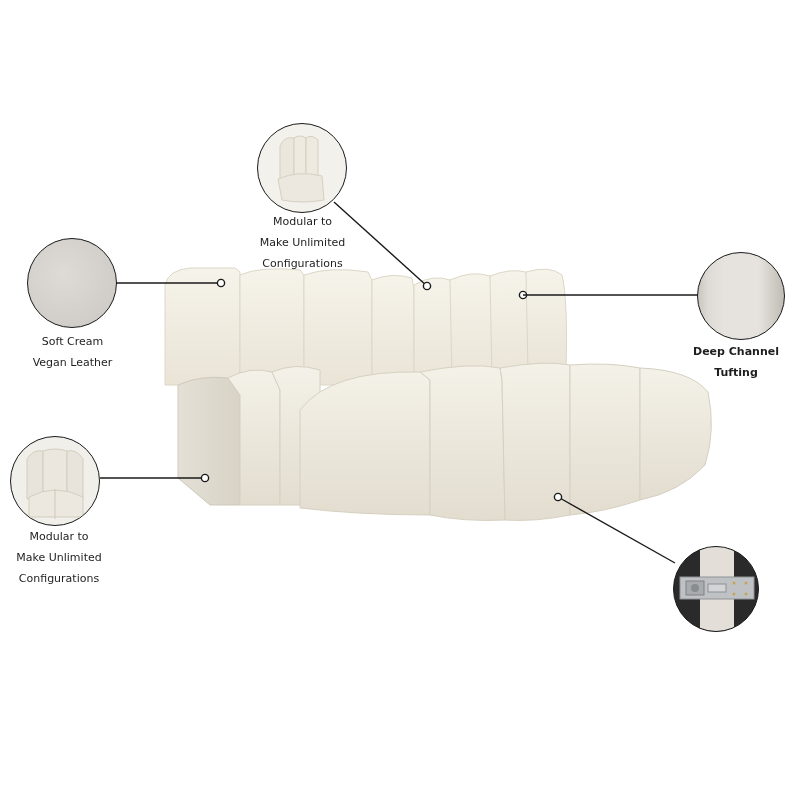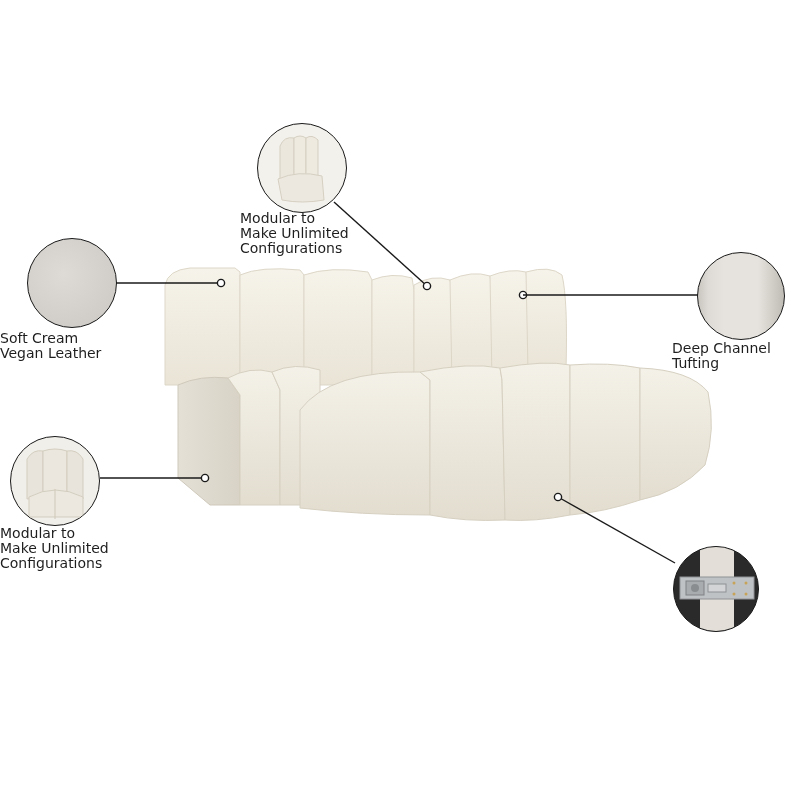--- a/index.html
+++ b/index.html
@@ -1,18 +1,18 @@
 <!DOCTYPE html>
 <html><head>
 <meta charset="utf-8">
 <style>
   html, body { margin:0; padding:0; background:#ffffff; }
   body { width:800px; height:800px; position:relative; overflow:hidden; font-family:"DejaVu Sans", "Liberation Sans", sans-serif; }
   .stage { position:absolute; left:0; top:0; width:800px; height:800px; }
-  .lbl { position:absolute; text-align:left; font-size:14px; line-height:15px; color:#1e1e1e; white-space:pre-line; }
+  .lbl { position:absolute; text-align:center; font-size:11px; line-height:21px; color:#1e1e1e; white-space:pre-line; }
   .circle { position:absolute; border-radius:50%; border:1.6px solid #1a1a1a; overflow:hidden; box-sizing:border-box; }
 </style>
 </head>
 <body>
 
 <div class="stage">
 
   <svg width="800" height="800" style="position:absolute;left:0;top:0">
     <defs>
       <linearGradient id="backG" x1="0" y1="0" x2="0" y2="1">
@@ -96,21 +96,21 @@
       <path d="M56,14 Q66,12 72,22 L72,62 L56,58 Z" fill="#e8e4db" stroke="#d3cdbf"></path>
       <path d="M18,60 Q44,46 72,60 L72,80 L18,80 Z" fill="#ece8df" stroke="#d3cdbf"></path>
       <line x1="44" y1="52" x2="44" y2="82" stroke="#cfc8b9"></line>
     </svg>
   </div>
   <div class="lbl" style="left:0px;top:526px;width:118px;">Modular to
 Make Unlimited
 Configurations</div>
 
   <div class="circle" style="left:697px;top:252px;width:88px;height:88px;background:linear-gradient(90deg,#c9c5bf 0%,#dedbd6 12%,#e6e3de 30%,#e6e3de 70%,#d2cec8 86%,#bfbbb5 100%);"></div>
-  <div class="lbl" style="left:672px;top:341px;width:128px;">Deep Channel
+  <div class="lbl" style="left:672px;top:341px;width:128px;font-weight:bold;">Deep Channel
 Tufting</div>
 
   <div class="circle" style="left:673px;top:546px;width:86px;height:86px;background:#2a2a2a;">
     <svg width="86" height="86">
       <rect x="26" y="0" width="34" height="86" fill="#e3dfd8"></rect>
       <rect x="6" y="30" width="74" height="22" fill="#bfc2c4" stroke="#8e9194"></rect>
       <rect x="12" y="34" width="18" height="14" fill="#a9acae" stroke="#7e8184"></rect>
       <circle cx="21" cy="41" r="4" fill="#8a8d90"></circle>
       <rect x="34" y="37" width="18" height="8" fill="#d2d4d5" stroke="#8e9194"></rect>
       <circle cx="60" cy="36" r="1.5" fill="#c7a35a"></circle>

